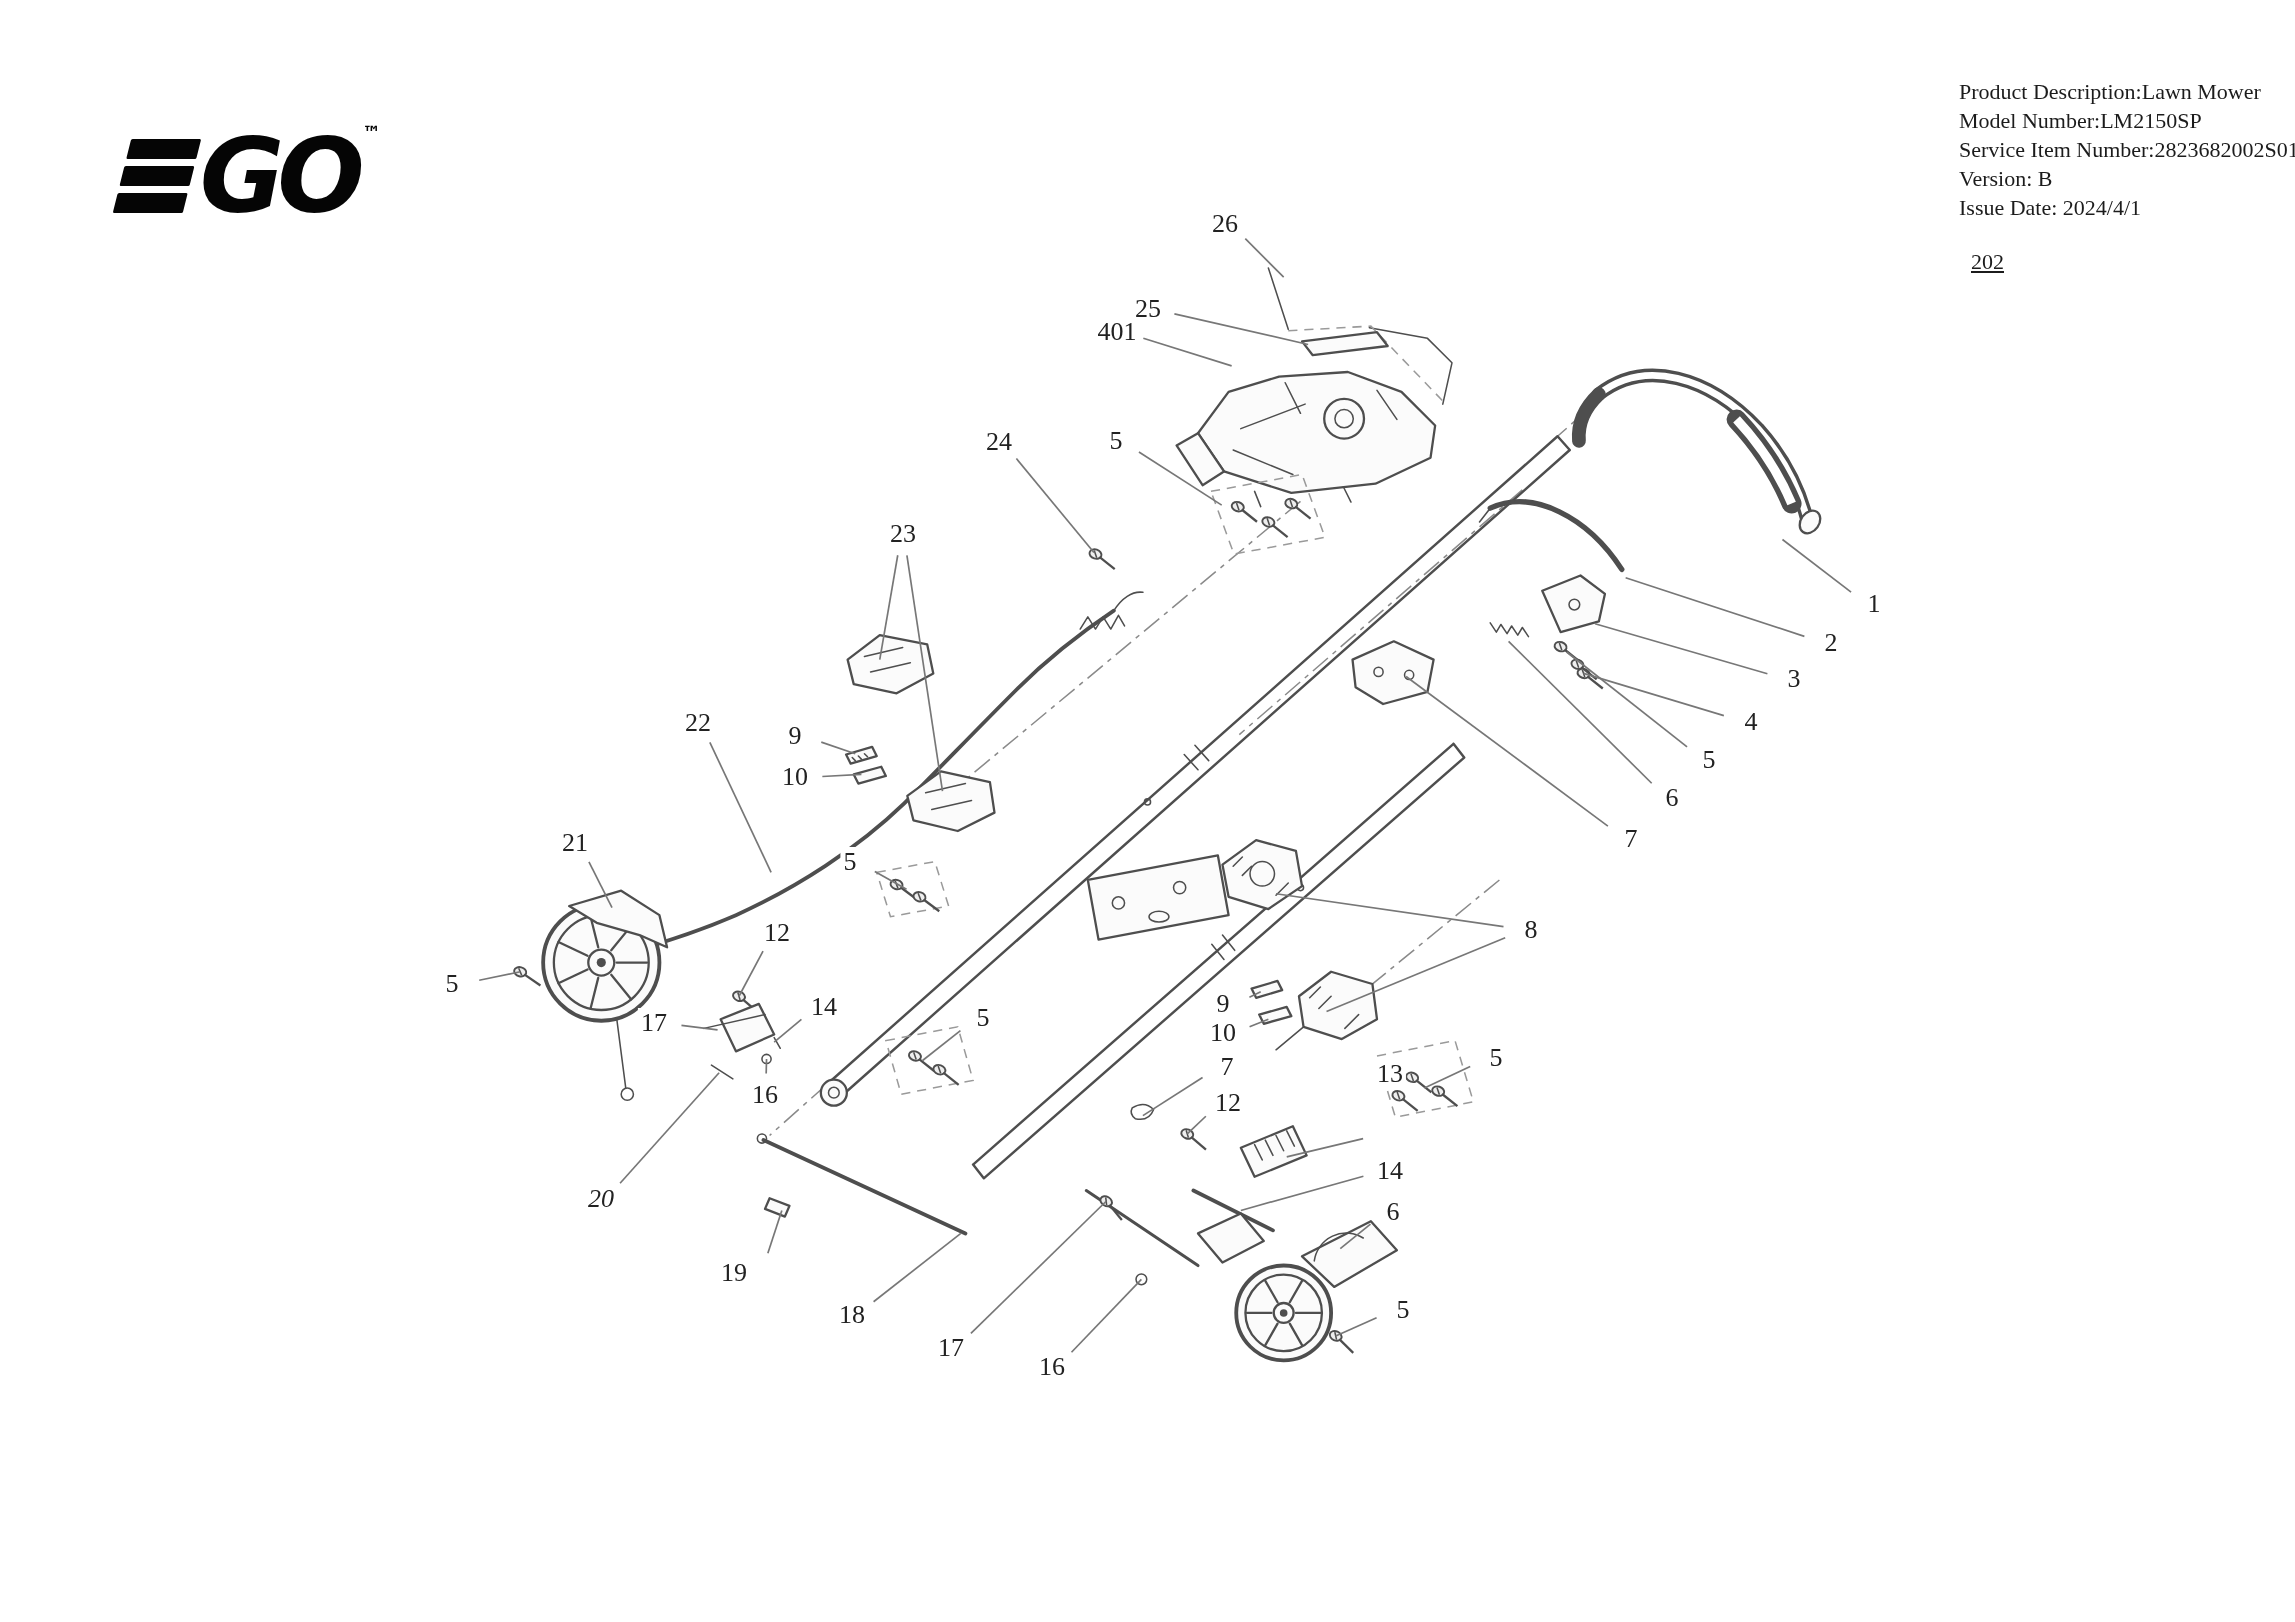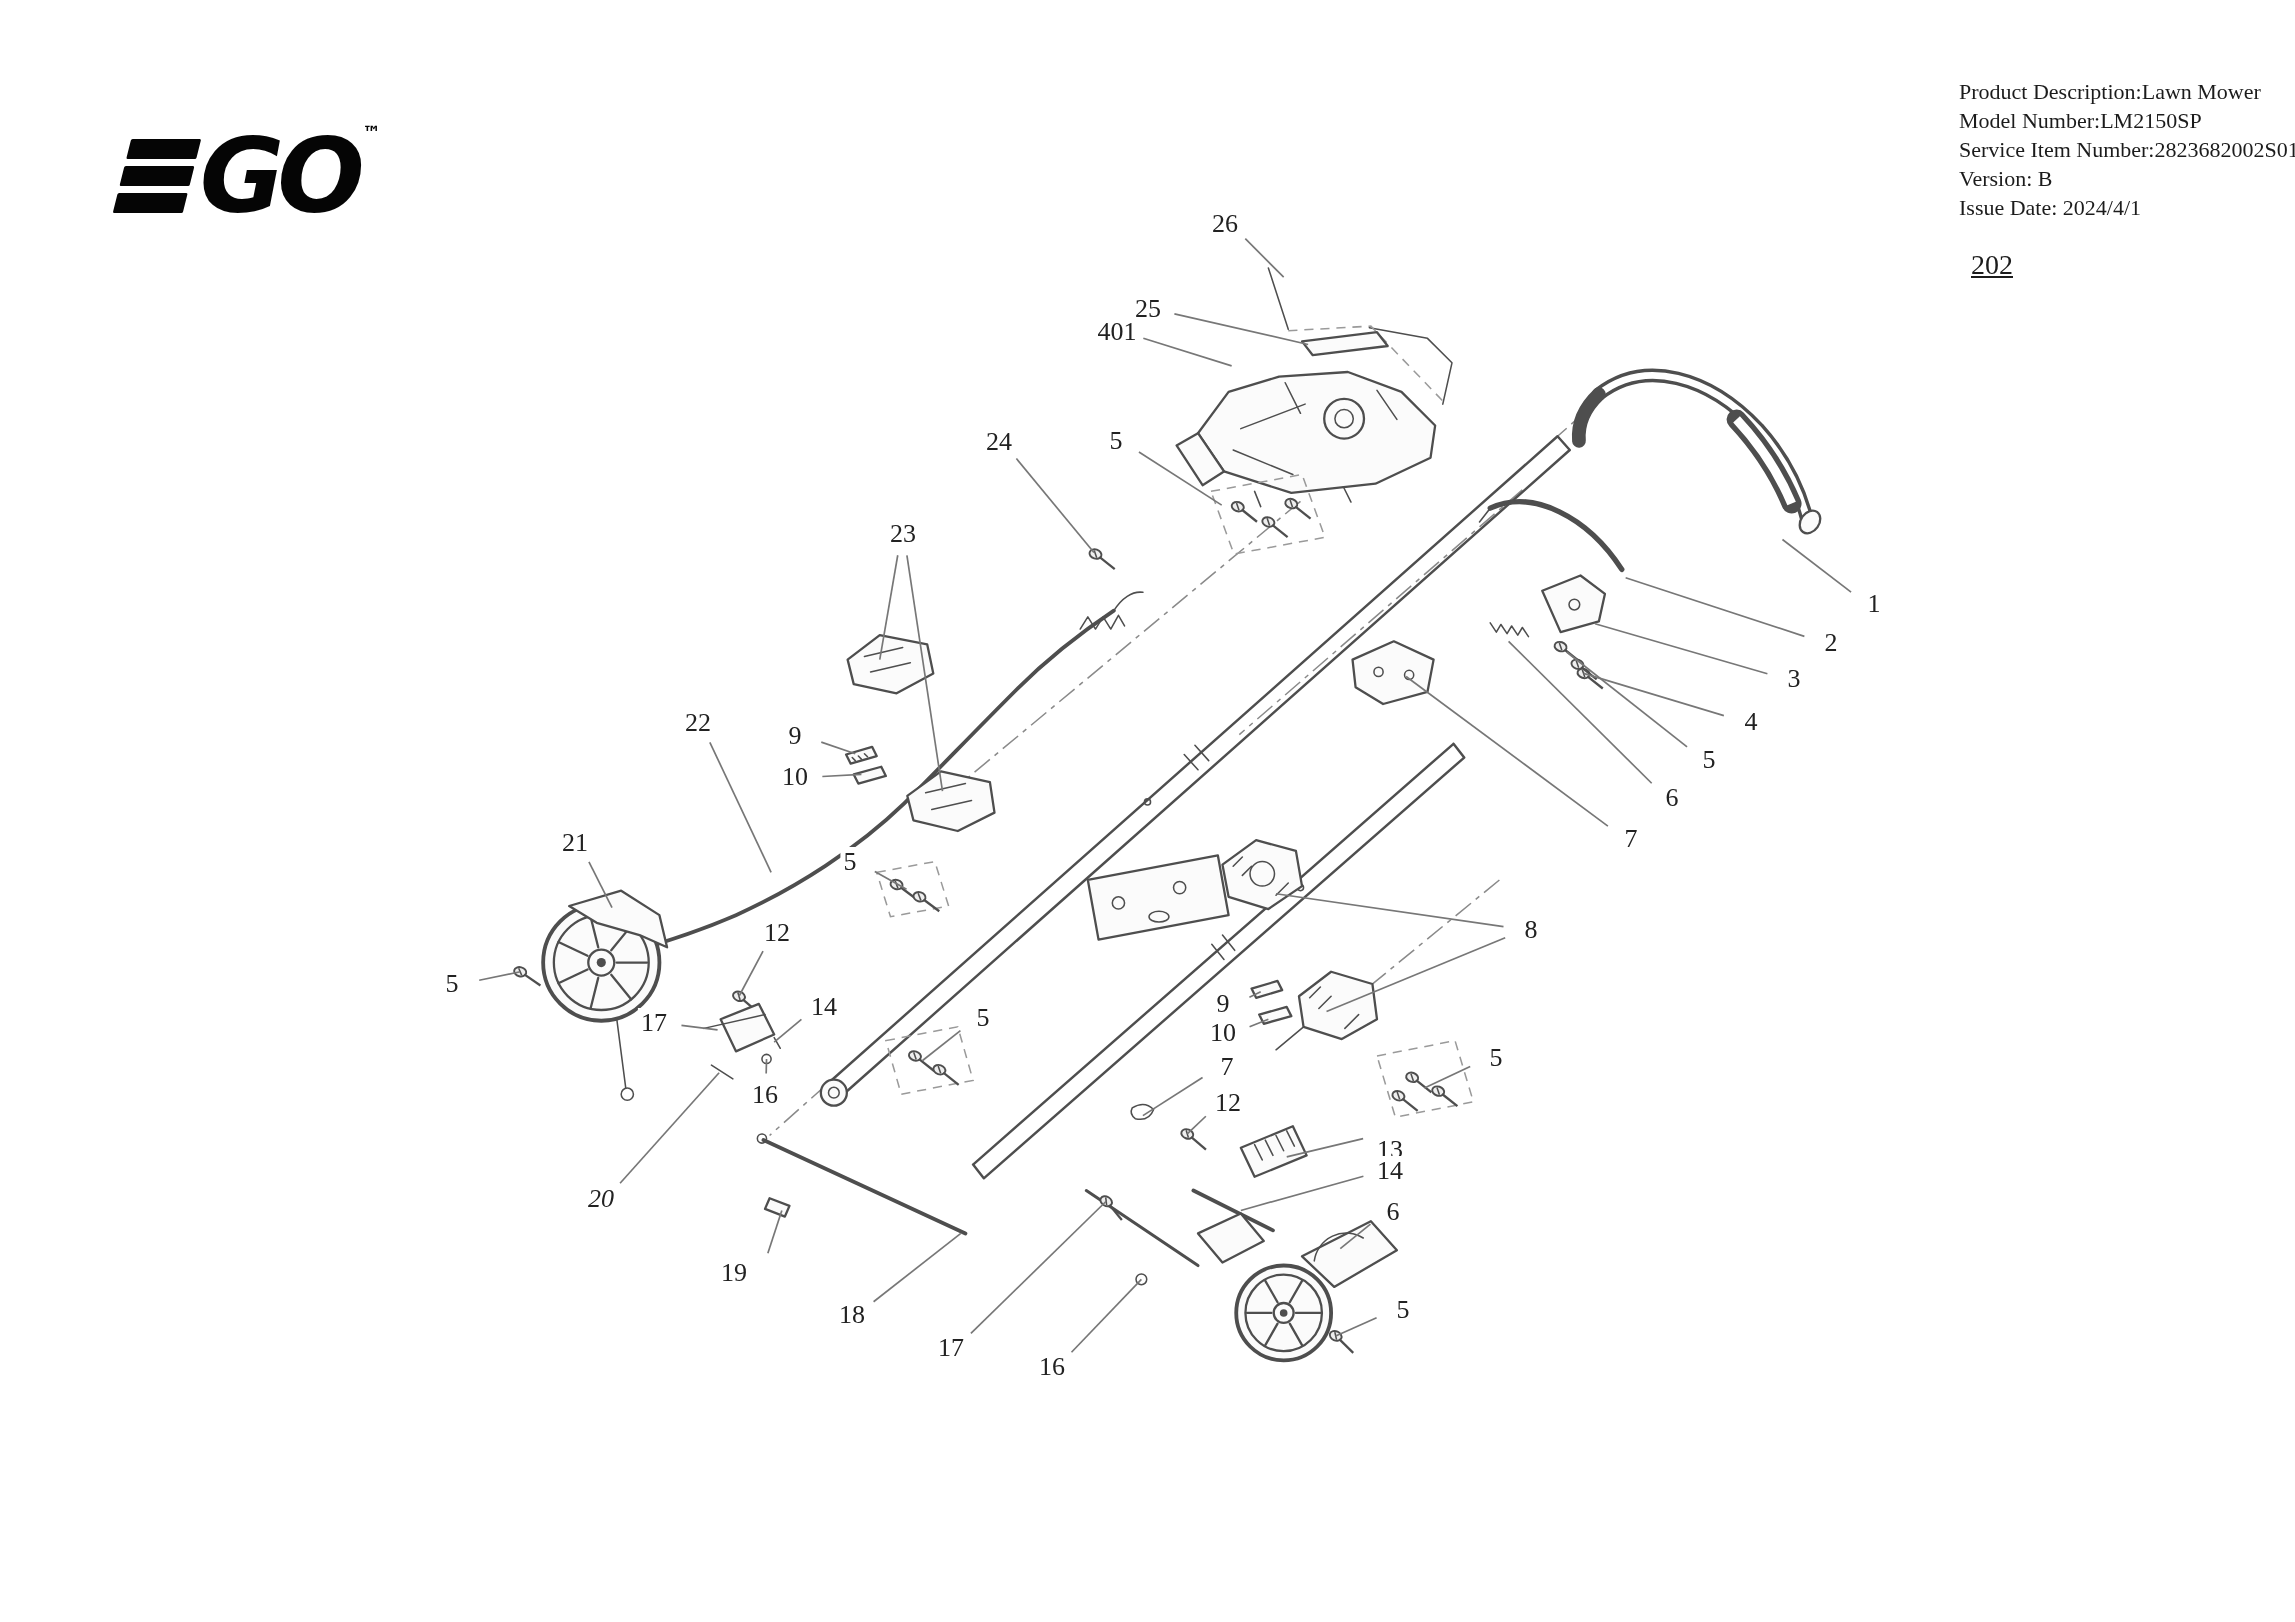--- a/index.html
+++ b/index.html
@@ -36,21 +36,21 @@
   }
 
   
   .info {
     position:absolute; left:1959px; top:77px;
     font-size:22px; line-height:29px; color:#1c1c1c;
     white-space:nowrap;
   }
   .pagenum {
     position:absolute; left:1971px; top:249px;
-    font-size:28px; color:#1c1c1c;
+    font-size:22px; color:#1c1c1c;
     text-decoration:underline;
   }
 
   
   svg.diagram { position:absolute; left:0; top:0; width:2295px; height:1623px; }
   .ln   { stroke:#4e4e4e; fill:none; stroke-width:3; stroke-linecap:round; stroke-linejoin:round; }
   .thin { stroke-width:2; }
   .tube { stroke-width:3.2; }
   .fill { fill:#fbfbfb; }
   .dash    { stroke:#9a9a9a; stroke-width:2; stroke-dasharray:12 9; fill:none; }
@@ -293,21 +293,21 @@
       <div class="callout" style="left: 1751px; top: 722px;">4</div>
       <div class="callout" style="left: 1709px; top: 760px;">5</div>
       <div class="callout" style="left: 1672px; top: 798px;">6</div>
       <div class="callout" style="left: 1631px; top: 839px;">7</div>
       <div class="callout" style="left: 1531px; top: 930px;">8</div>
       <div class="callout" style="left: 795px; top: 736px;">9</div>
       <div class="callout" style="left: 795px; top: 777px;">10</div>
       <div class="callout" style="left: 1227px; top: 1067px;">7</div>
       <div class="callout" style="left: 777px; top: 933px;">12</div>
       <div class="callout" style="left: 1228px; top: 1103px;">12</div>
-      <div class="callout" style="left: 1390px; top: 1150px;">13</div>
+      <div class="callout" style="left: 1390px; top: 1074px;">13</div>
       <div class="callout" style="left: 824px; top: 1007px;">14</div>
       <div class="callout" style="left: 1390px; top: 1171px;">14</div>
       <div class="callout" style="left: 1393px; top: 1212px;">6</div>
       <div class="callout" style="left: 765px; top: 1095px;">16</div>
       <div class="callout" style="left: 1052px; top: 1367px;">16</div>
       <div class="callout" style="left: 654px; top: 1023px;">17</div>
       <div class="callout" style="left: 951px; top: 1348px;">17</div>
       <div class="callout" style="left: 852px; top: 1315px;">18</div>
       <div class="callout" style="left: 734px; top: 1273px;">19</div>
       <div class="callout" style="left: 601px; top: 1199px; font-style: italic;">20</div>

